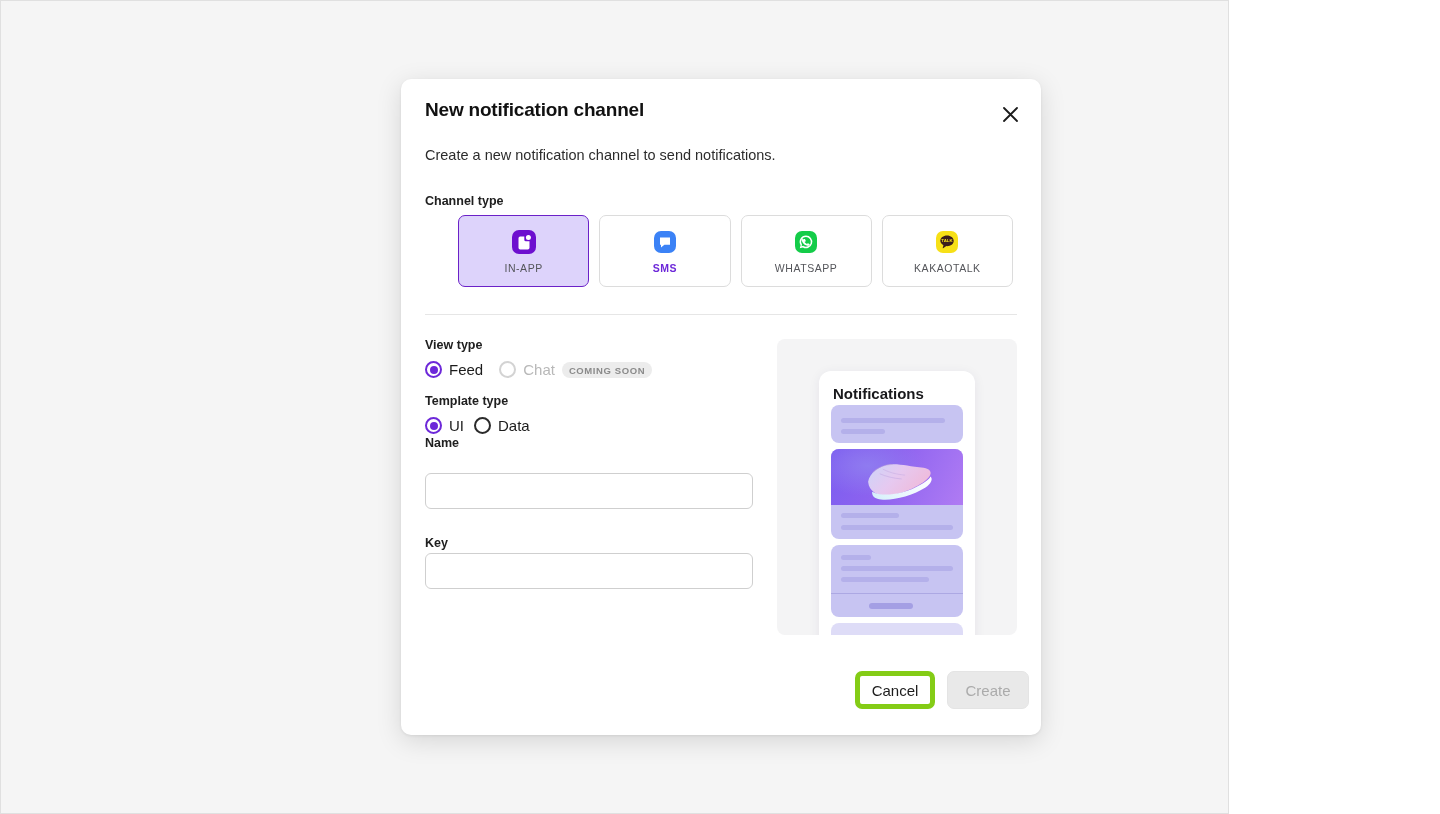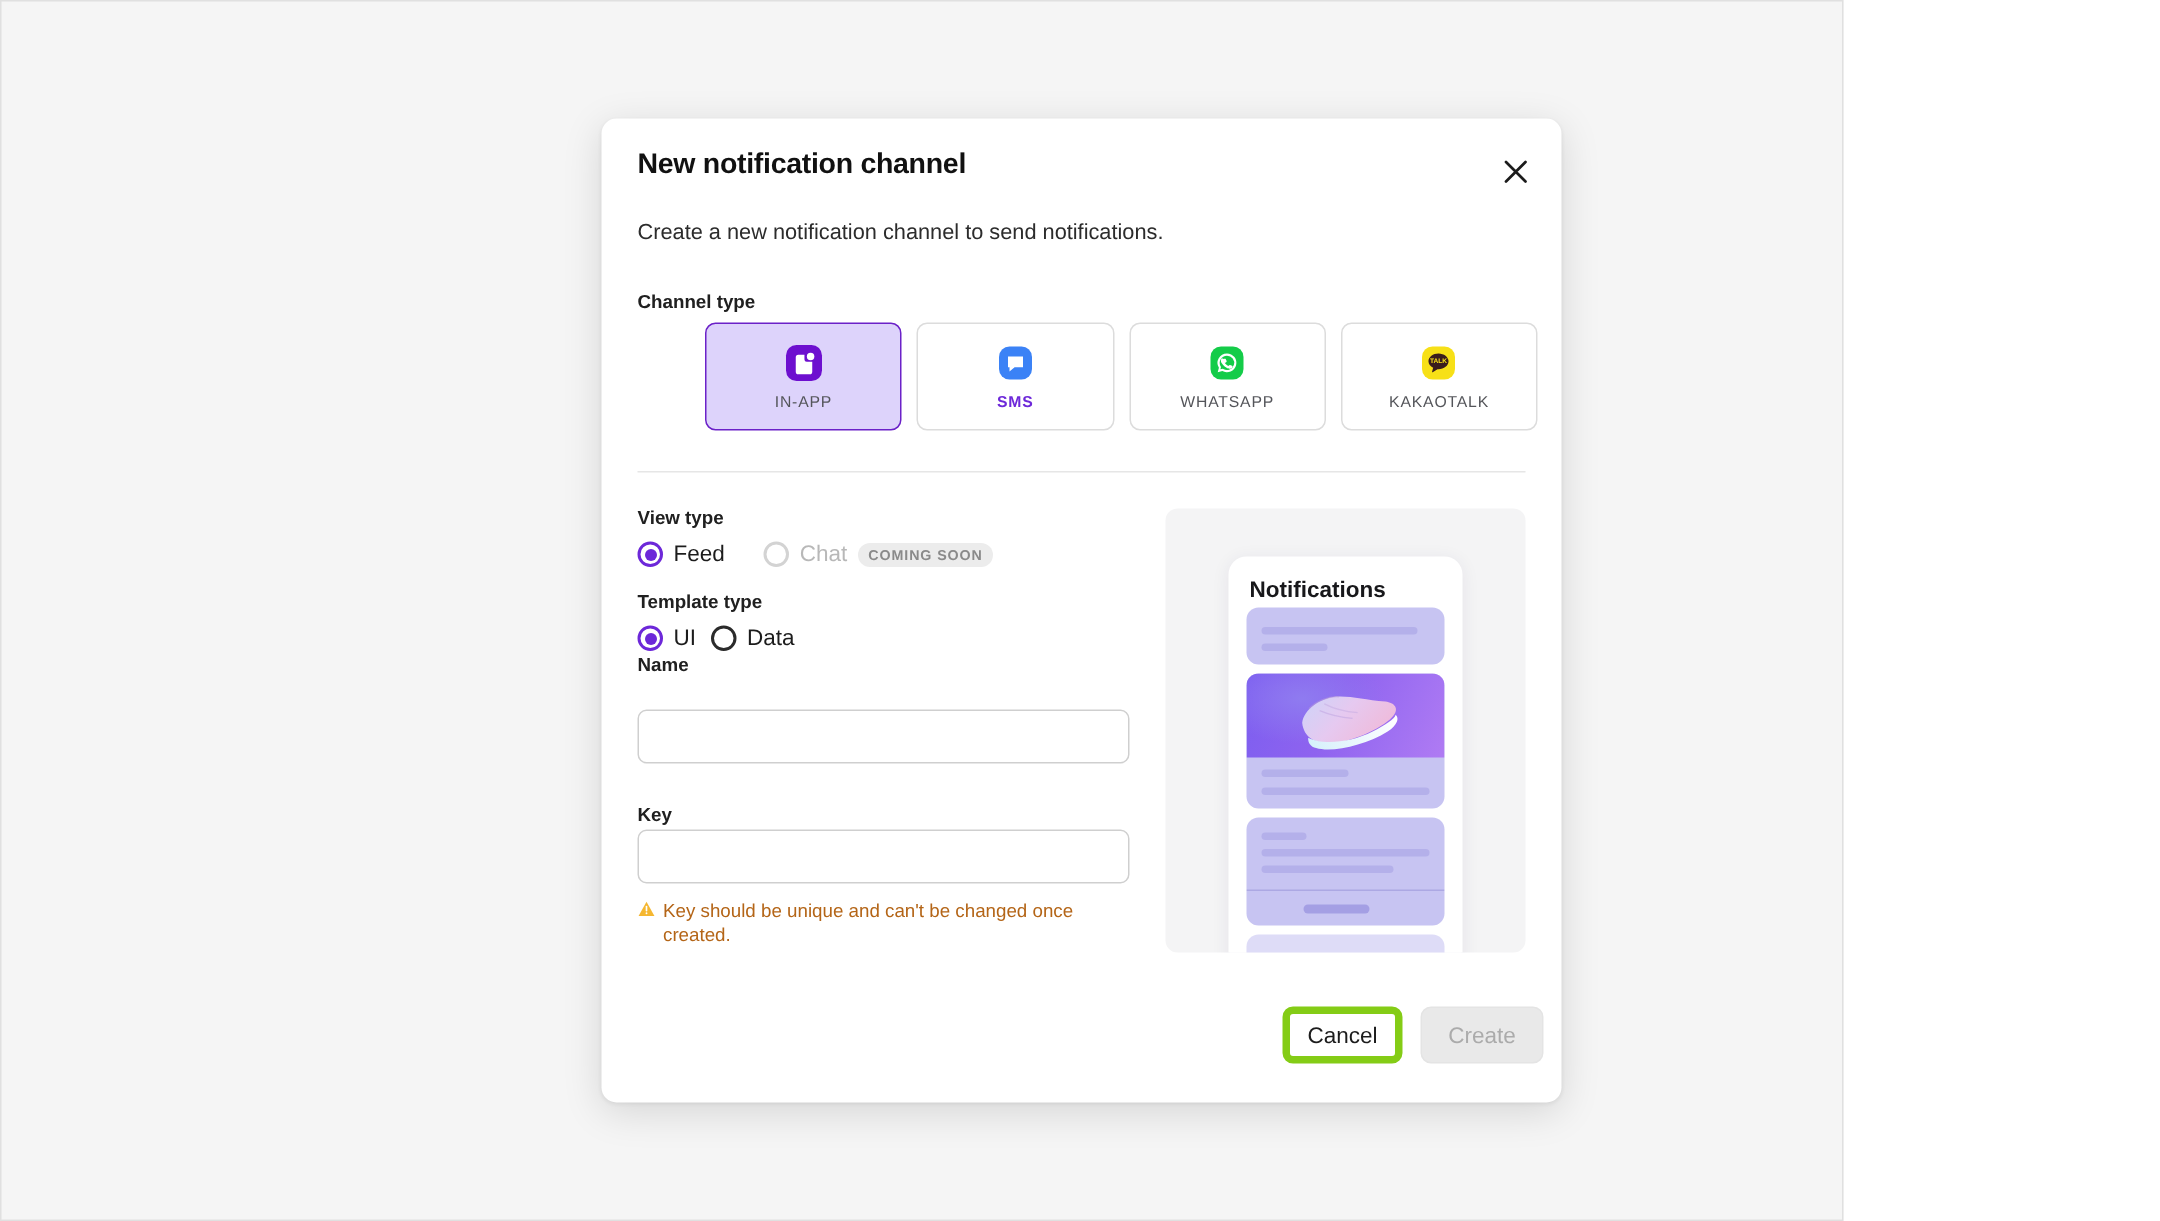--- a/index.html
+++ b/index.html
@@ -52,21 +52,21 @@
   }
 
   .field-label {
     font-size: 12.5px; font-weight: 700; color: #202020;
   }
 
   
   .channel-label { position: absolute; left: 24px; top: 115px; }
   .channel-row {
     position: absolute;
-    left: 32px; top: 136px;
+    left: 20px; top: 136px;
     width: 592px; height: 72px;
     display: flex; gap: 10px; padding-left: 37px;
   }
   .channel-card {
     flex: 1;
     border: 1px solid #dcdcdc;
     border-radius: 7px;
     background: #ffffff;
     display: flex; flex-direction: column;
     align-items: center; justify-content: center;
@@ -89,21 +89,21 @@
     position: absolute;
     left: 24px; top: 235px;
     width: 592px; height: 1px;
     background: #e6e6e6;
   }
 
   
   .viewtype-label { position: absolute; left: 24px; top: 259px; }
   .viewtype-row {
     position: absolute; left: 24px; top: 282px;
-    display: flex; align-items: center; gap: 16px;
+    display: flex; align-items: center; gap: 6px;
   }
   .tmpltype-label { position: absolute; left: 24px; top: 315px; }
   .tmpltype-row {
     position: absolute; left: 24px; top: 338px;
     display: flex; align-items: center; gap: 0;
   }
   .radio-opt { display: flex; align-items: center; gap: 7px; cursor: pointer; }
   .radio-opt.disabled { cursor: default; }
   .radio {
     width: 17px; height: 17px; border-radius: 50%;
@@ -328,30 +328,20 @@
         <span class="radio-text">Data</span>
       </label>
     </div>
 
     <div class="field-label name-label">Name</div>
     <input class="name-input" type="text" placeholder="" style="">
 
     <div class="field-label key-label">Key</div>
     <input class="key-input" type="text" placeholder="" style="">
 
-    <div class="key-hint">
-      <span class="warn-icon">
-        <svg width="12" height="12" viewBox="0 0 12 12" fill="none">
-          <path d="M6 1.1 11.3 10.6H0.7L6 1.1z" fill="#f5b731"></path>
-          <path d="M6 4.3v2.8" stroke="#ffffff" stroke-width="1.1" stroke-linecap="round"></path>
-          <circle cx="6" cy="8.8" r="0.62" fill="#ffffff"></circle>
-        </svg>
-      </span>
-      <span>Key should be unique and can't be changed once created.</span>
-    </div>
 
     <div class="preview">
       <div class="phone">
         <div class="phone-title">Notifications</div>
 
         <div class="sk-card c1">
           <span class="sk-line" style="left:10px; top:13px; width:104px;"></span>
           <span class="sk-line" style="left:10px; top:24px; width:44px;"></span>
         </div>
 

